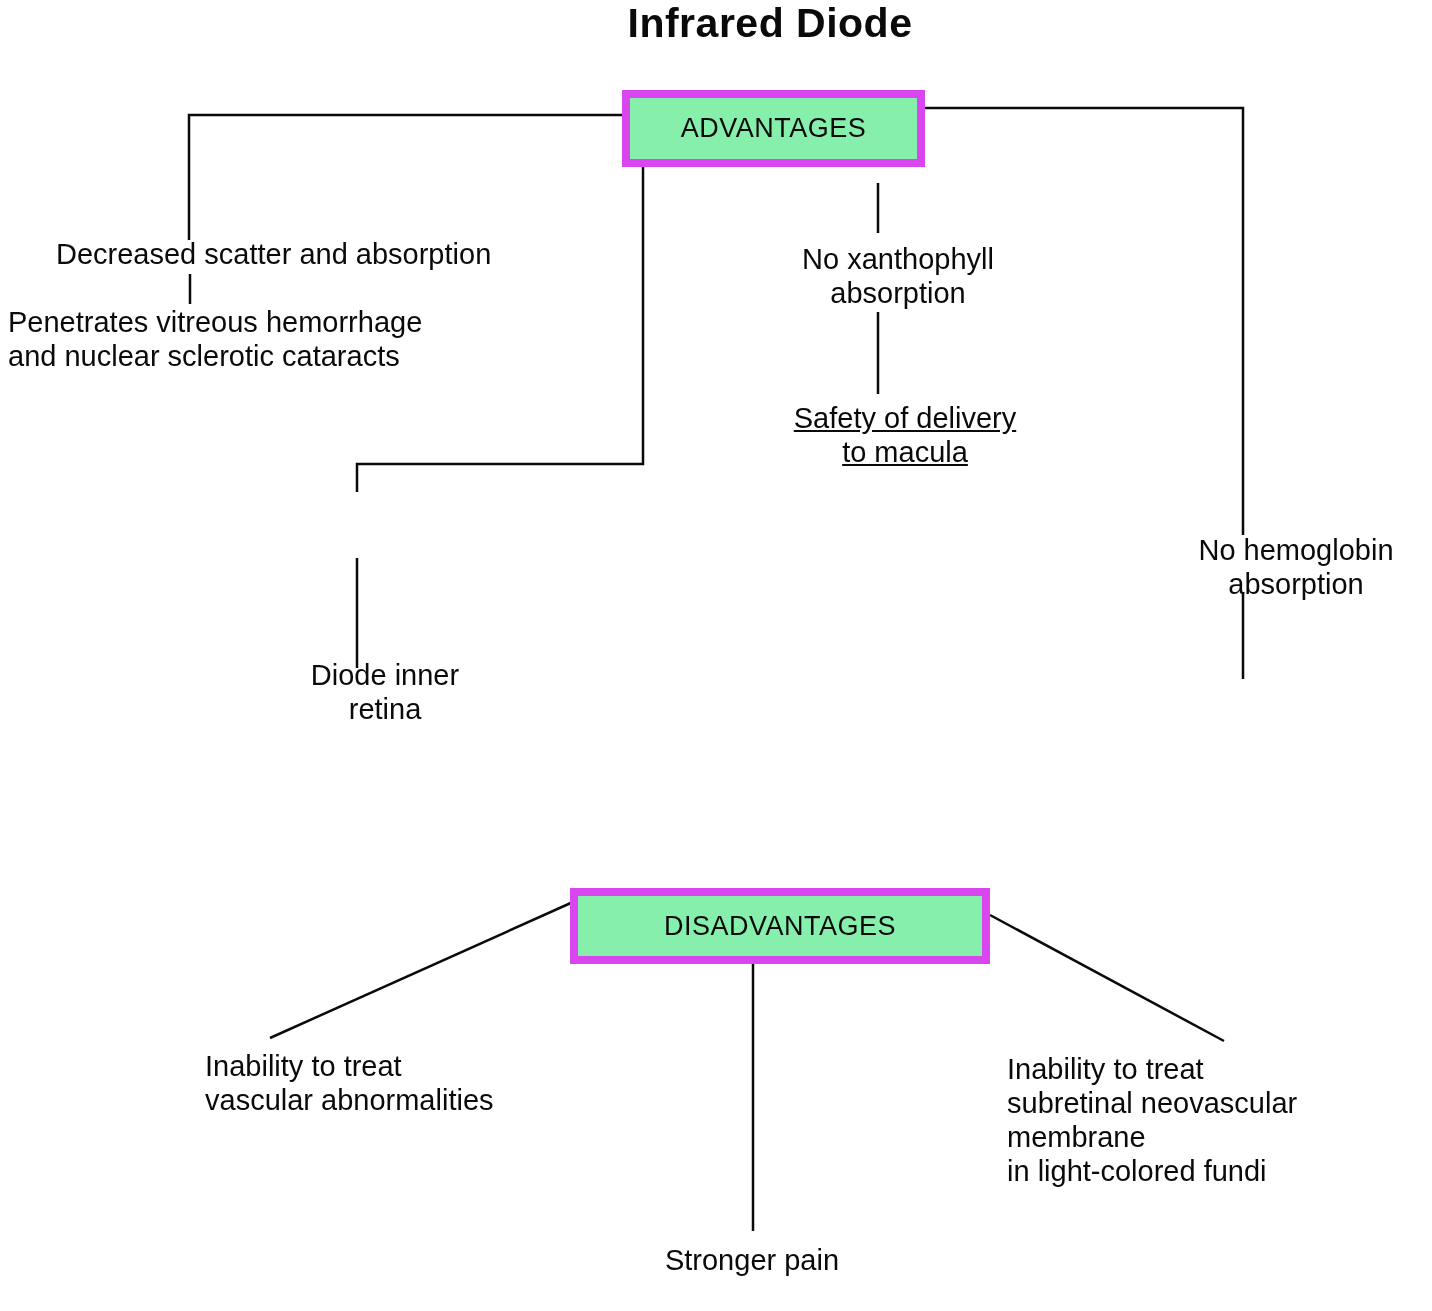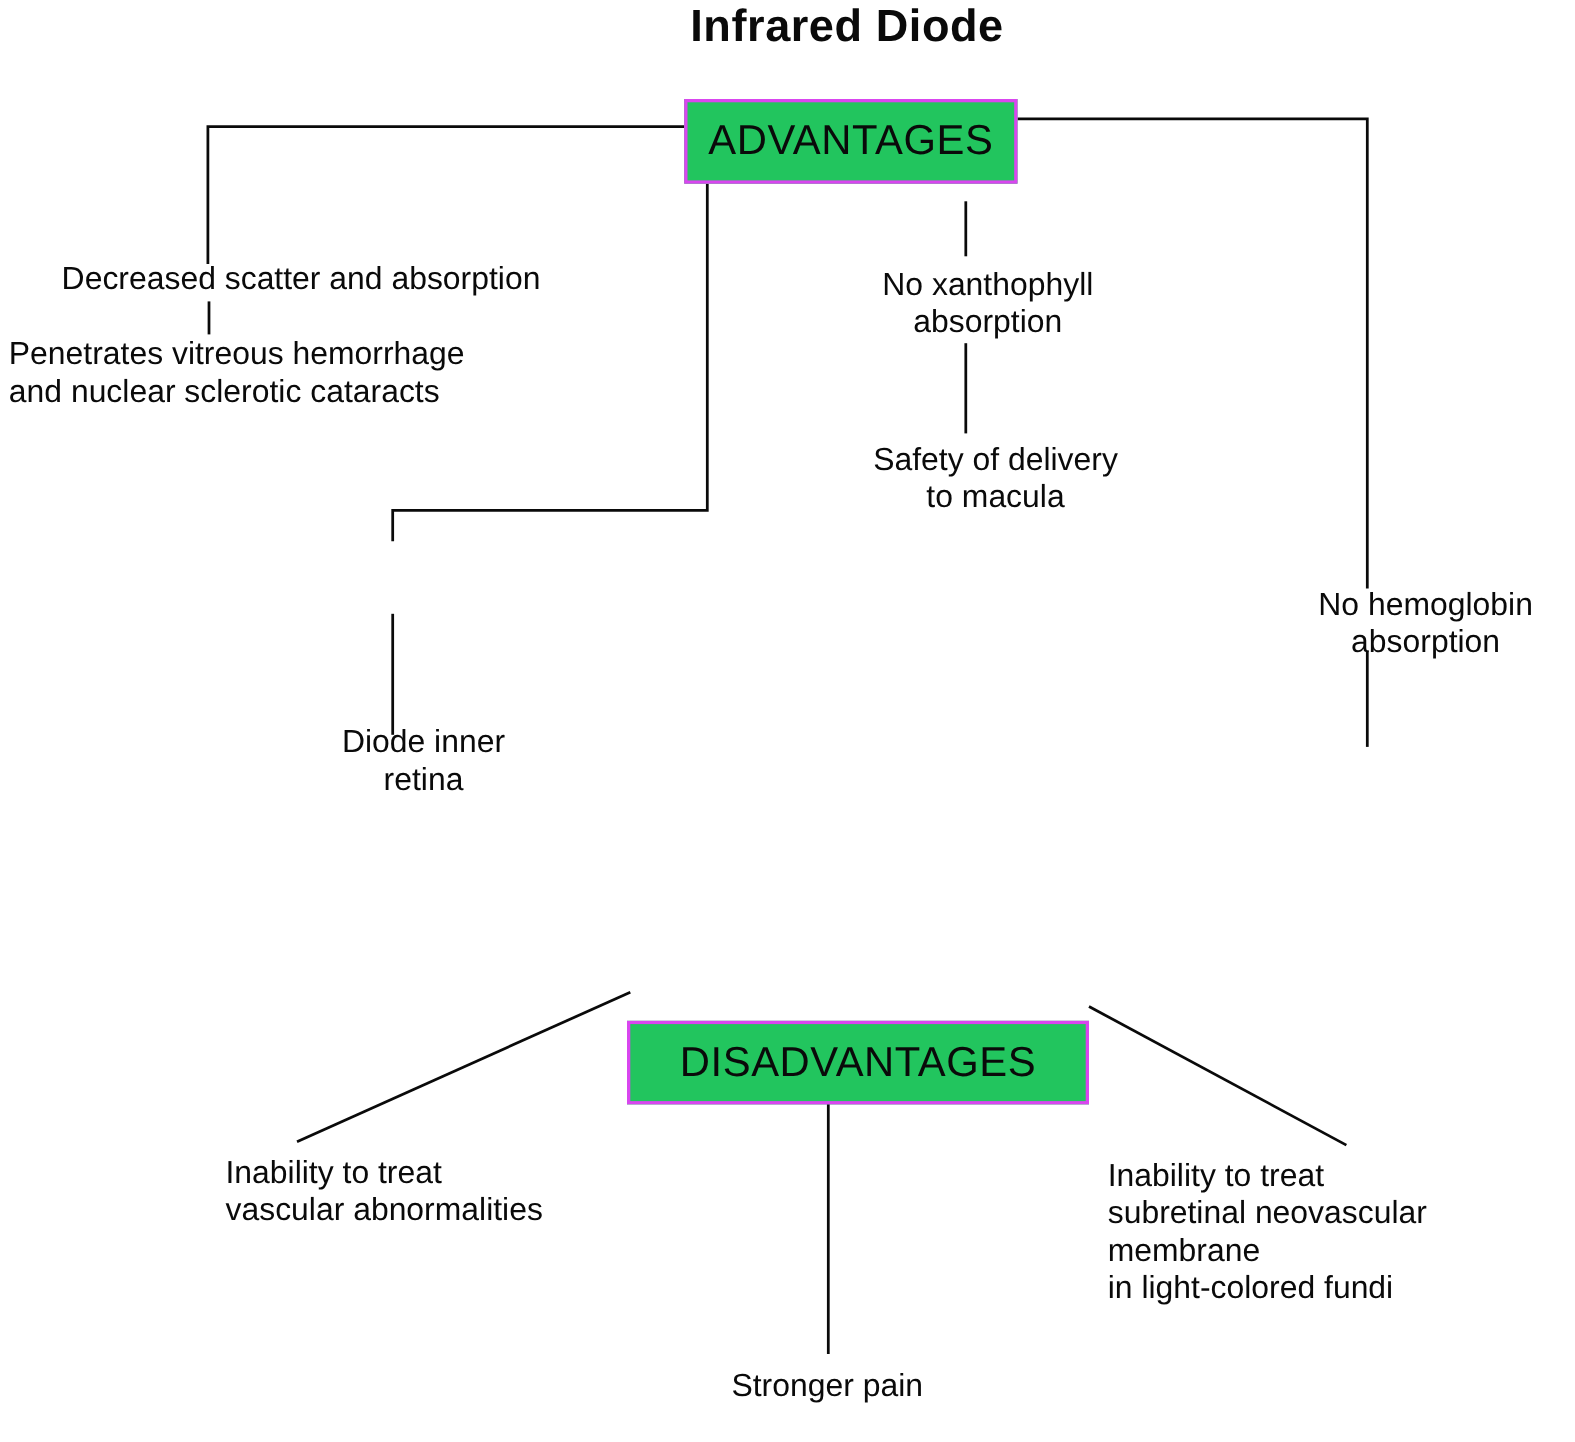--- a/index.html
+++ b/index.html
@@ -28,41 +28,40 @@
     top: 0px;
     width: 600px;
     text-align: center;
     font-size: 41px;
     font-weight: 700;
     letter-spacing: 0.5px;
     white-space: pre-line;
   }
   .hub {
     position: absolute;
-    border: 3px solid #d946ef;
-    background: #22c55e;
+    border: 8px solid #d946ef;
+    background: #86efac;
     display: flex;
     align-items: center;
     justify-content: center;
-    font-size: 38px;
+    font-size: 27px;
     letter-spacing: 0.5px;
     box-sizing: border-box;
   }
   .hub.advantages {
     left: 622px;
     top: 90px;
     width: 303px;
     height: 77px;
   }
   .hub.disadvantages {
     left: 570px;
     top: 888px;
     width: 420px;
     height: 76px;
-    margin-top: 40px;
   }
   .node {
     position: absolute;
     font-size: 29px;
     line-height: 34px;
     white-space: pre-line;
   }
   .node.center {
     text-align: center;
   }
@@ -111,21 +110,21 @@
   <div class="node" style="left:8px; top:305px;">Penetrates vitreous hemorrhage
 and nuclear sclerotic cataracts</div>
 
 
   <div class="node center" style="left:265px; top:658px; width:240px;">Diode inner
 retina</div>
 
   <div class="node center" style="left:748px; top:242px; width:300px;">No xanthophyll
 absorption</div>
 
-  <div class="node center" style="left:755px; top:401px; width:300px;">Safety of delivery
+  <div class="node center" style="left:755px; top:401px; width:300px;text-decoration:underline;">Safety of delivery
 to macula</div>
 
   <div class="node center" style="left:1146px; top:533px; width:300px;">No hemoglobin
 absorption</div>
 
 
   <div class="hub disadvantages">
     <span>DISADVANTAGES</span>
   </div>
 

